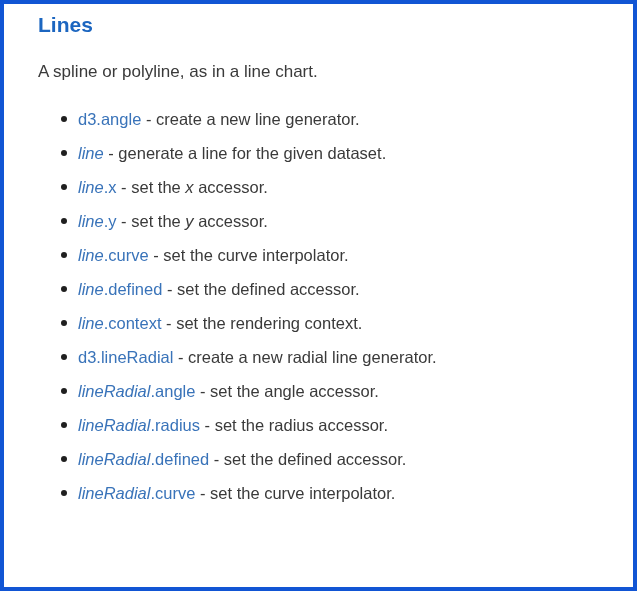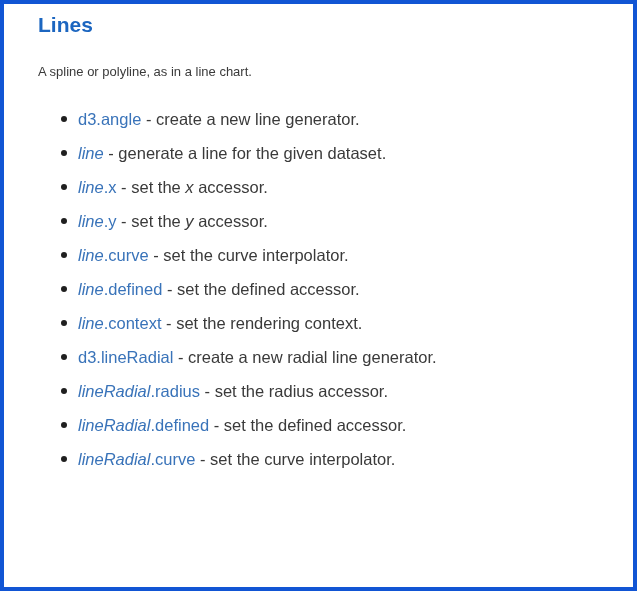--- a/index.html
+++ b/index.html
@@ -26,21 +26,21 @@
   }
   h2.title {
     margin: 4px 0 0 0;
     font-size: 21px;
     line-height: 25px;
     font-weight: 700;
     color: var(--heading);
   }
   p.intro {
     margin: 24px 0 0 0;
-    font-size: 13px;
+    font-size: 17px;
     line-height: 22px;
     color: var(--text);
   }
   ul.api-list {
     margin: 19px 0 0 0;
     padding: 0;
     list-style: none;
   }
   ul.api-list li {
     position: relative;
@@ -110,20 +110,24 @@
     <span class="bullet"></span>
     <a class="api-link" href="#"><i>line</i><span>.context</span></a><span class="desc"><span> - </span><span>set the rendering context.</span><i></i><span></span></span>
   </li>
 
   <li>
     <span class="bullet"></span>
     <a class="api-link" href="#"><i></i><span>d3.lineRadial</span></a><span class="desc"><span> - </span><span>create a new radial line generator.</span><i></i><span></span></span>
   </li>
 
 
+  <li>
+    <span class="bullet"></span>
+    <a class="api-link" href="#"><i>lineRadial</i><span>.angle</span></a><span class="desc"><span> - </span><span>set the angle accessor.</span><i></i><span></span></span>
+  </li>
 
   <li>
     <span class="bullet"></span>
     <a class="api-link" href="#"><i>lineRadial</i><span>.radius</span></a><span class="desc"><span> - </span><span>set the radius accessor.</span><i></i><span></span></span>
   </li>
 
   <li>
     <span class="bullet"></span>
     <a class="api-link" href="#"><i>lineRadial</i><span>.defined</span></a><span class="desc"><span> - </span><span>set the defined accessor.</span><i></i><span></span></span>
   </li>

